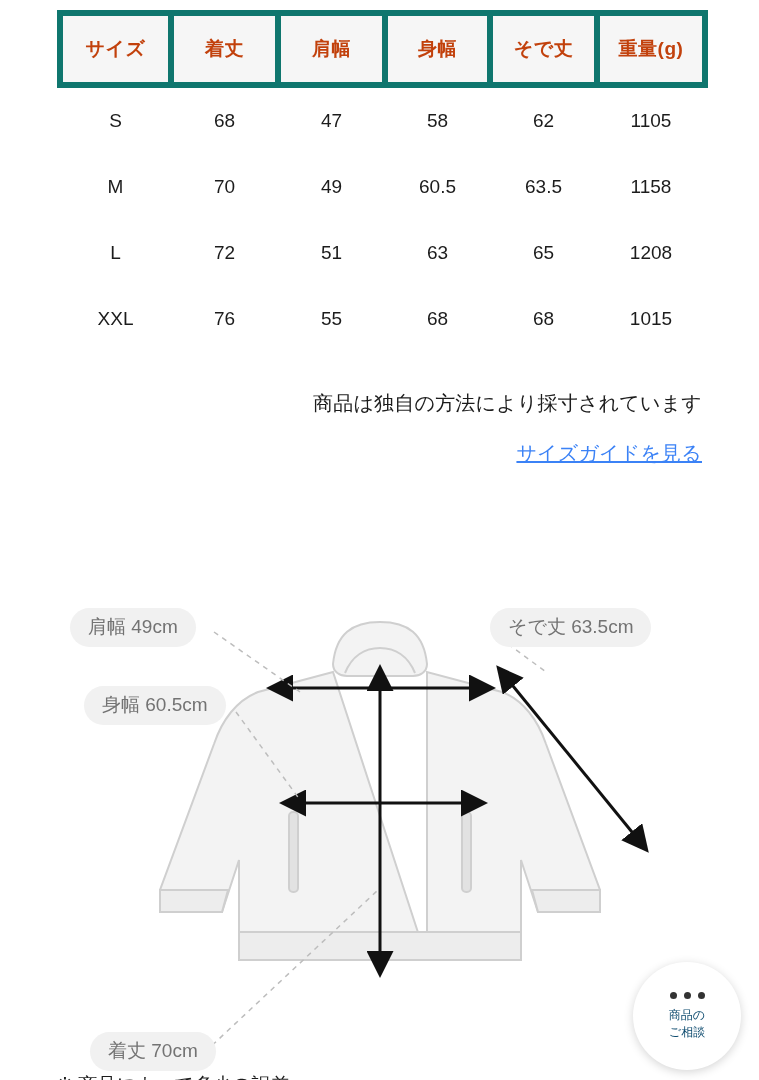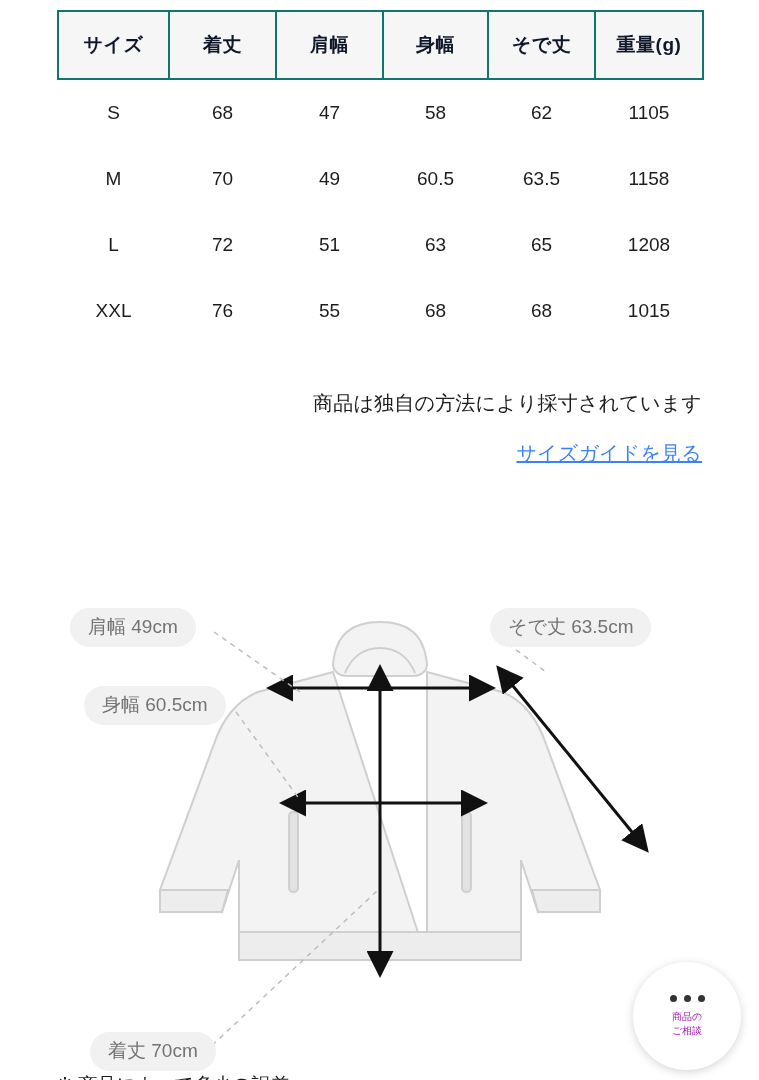--- a/index.html
+++ b/index.html
@@ -26,23 +26,23 @@
   }
   table.size-table {
     border-collapse: collapse;
     width: 645px;
     table-layout: fixed;
   }
   table.size-table th {
     background: #f6f6f6;
     font-size: 19px;
     font-weight: bold;
-    color: #0f172a;
+    color: #c2410c;
     height: 64px;
-    border: 2px solid #0f766e;
+    border: 6px solid #0f766e;
     text-align: center;
     vertical-align: middle;
     letter-spacing: 0.5px;
   }
   table.size-table td {
     font-size: 19px;
     color: #1c1c1c;
     height: 64px;
     text-align: center;
     vertical-align: middle;
@@ -124,22 +124,22 @@
     gap: 7px;
     margin-bottom: 8px;
   }
   .consult .dots span {
     width: 7px; height: 7px;
     border-radius: 50%;
     background: #333;
     display: block;
   }
   .consult .ctext {
-    font-size: 10px;
-    color: #a21caf;
+    font-size: 12px;
+    color: #0c4a6e;
     text-align: center;
     line-height: 1.35;
   }
 
   
   .bottom-cut {
     position: absolute;
     left: 57px;
     bottom: -6px;
     font-size: 19px;

